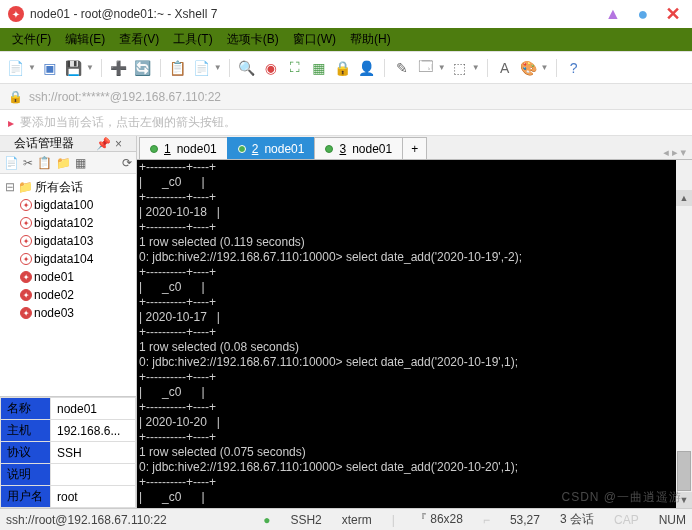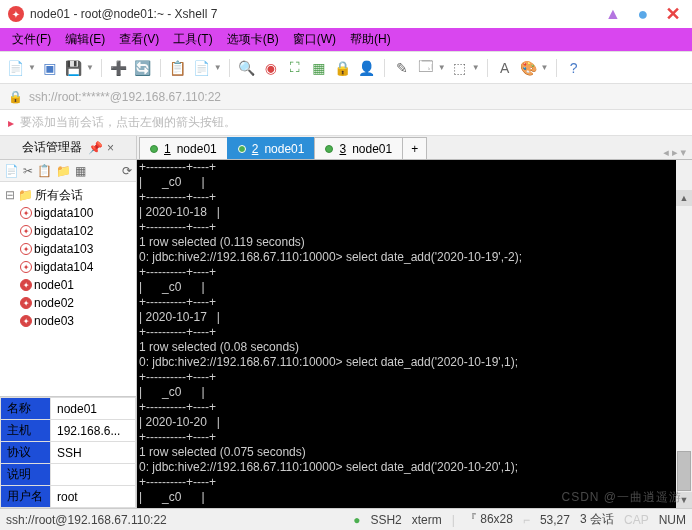--- a/index.html
+++ b/index.html
@@ -4,37 +4,37 @@
 <style>
 *{box-sizing:border-box;margin:0;padding:0;font-family:"Microsoft YaHei",Tahoma,sans-serif;font-size:12px}
 body{width:692px;height:530px;background:#f0f0f0;display:flex;flex-direction:column;overflow:hidden;position:relative}
 .titlebar{height:28px;background:#fff;display:flex;align-items:center;padding:0 8px;color:#333}
 .titlebar .ico{width:16px;height:16px;margin-right:6px;border-radius:50%;background:#e84545;display:flex;align-items:center;justify-content:center;color:#fff;font-size:10px}
 .titlebar .spacer{flex:1}
 .winbtn{width:22px;height:22px;margin-left:8px;display:flex;align-items:center;justify-content:center;font-size:16px}
 .tri{color:#b475e0}
 .circ{color:#5aa8e8;font-size:18px}
 .x{color:#e84545;font-weight:bold;font-size:18px}
-.menubar{height:24px;background:#d946ef;border-bottom:1px solid #e0e0e0;display:flex;align-items:center;padding:0 6px;gap:2px}
+.menubar{height:24px;background:#4d7c0f;border-bottom:1px solid #e0e0e0;display:flex;align-items:center;padding:0 6px;gap:2px}
 .menubar span{padding:2px 6px;cursor:default}
 .toolbar{height:32px;background:#fff;border-bottom:1px solid #e0e0e0;display:flex;align-items:center;padding:0 6px;gap:4px}
 .tbtn{width:20px;height:20px;display:flex;align-items:center;justify-content:center;font-size:14px;color:#666}
 .tbtn.g{color:#4a9c4a}
 .tbtn.r{color:#d84545}
 .tbtn.b{color:#4a7cc8}
 .tbtn.o{color:#e8a545}
 .sep{width:1px;height:18px;background:#ddd;margin:0 3px}
 .drop{font-size:8px;color:#888;margin-left:-2px}
 .addrbar{height:26px;background:#f5f5f5;border-bottom:1px solid #e0e0e0;display:flex;align-items:center;padding:0 8px;color:#aaa;gap:6px}
 .addrbar .lock{color:#4a9c4a}
 .hint{height:26px;background:#fff;border-bottom:1px solid #e0e0e0;display:flex;align-items:center;padding:0 8px;color:#bbb;gap:6px}
 .hint .flag{color:#e84565}
 .main{flex:1;display:flex;min-height:0}
 .left{width:137px;display:flex;flex-direction:column;border-right:1px solid #ccc;background:#fff}
-.panelhdr{height:24px;background:#eee;border-bottom:1px solid #ccc;display:flex;align-items:center;padding:0 22px;justify-content:space-between}
+.panelhdr{height:16px;background:#eee;border-bottom:1px solid #ccc;display:flex;align-items:center;padding:0 14px;justify-content:space-between}
 .panelhdr .ctrls{display:flex;gap:4px;font-size:11px;color:#666}
 .pbar{height:22px;background:#f5f5f5;border-bottom:1px solid #ddd;display:flex;align-items:center;padding:0 4px;gap:4px}
 .pbar span{font-size:12px;color:#666}
 .tree{flex:1;padding:4px 2px;overflow:auto}
 .tnode{display:flex;align-items:center;height:18px;padding-left:2px;gap:2px}
 .tnode.child{padding-left:18px}
 .tnode .tw{width:12px;text-align:center;color:#888}
 .tnode .fico{color:#e8b545;font-size:12px}
 .tnode .sico{width:12px;height:12px;border-radius:50%;background:#fff;border:1px solid #d84545;display:inline-flex;align-items:center;justify-content:center;color:#d84545;font-size:8px}
 .tnode.on .sico{background:#d84545;color:#fff}
@@ -50,21 +50,21 @@
 .tab.active .dot{border-color:#fff}
 .tab .num{text-decoration:underline}
 .tab.add{padding:0 8px}
 .tabs .flex{flex:1}
 .tabs .nav{padding:0 6px;color:#aaa;font-size:11px}
 .term{flex:1;background:#000;color:#ccc;font-family:"Consolas",monospace;font-size:12px;line-height:15px;padding:0 2px;white-space:pre;overflow:hidden;position:relative}
 .term-scroll{position:absolute;right:0;top:0;width:16px;height:100%;background:#f0f0f0}
 .term-scroll .up,.term-scroll .dn{height:16px;background:#ddd;display:flex;align-items:center;justify-content:center;font-size:9px;color:#666}
 .term-scroll .dn{position:absolute;bottom:0;width:100%}
 .term-scroll .thumb{position:absolute;width:14px;left:1px;height:40px;bottom:17px;background:#c0c0c0;border:1px solid #aaa}
-.status{height:22px;background:#f0f0f0;border-top:1px solid #ccc;display:flex;align-items:center;padding:0 6px;gap:10px;font-size:11px;color:#444}
+.status{height:22px;background:#f0f0f0;border-top:1px solid #ccc;display:flex;align-items:center;padding:0 6px;gap:20px;font-size:11px;color:#444}
 .status .flex{flex:1}
 .status .gdot{color:#4caf50}
 .status .sep2{color:#ccc}
 .watermark{position:absolute;right:10px;bottom:24px;color:rgba(120,120,120,0.6);font-size:12px;letter-spacing:1px}
 </style>
 </head>
 <body>
 
 <div class="titlebar">
   <span class="ico">✦</span>

